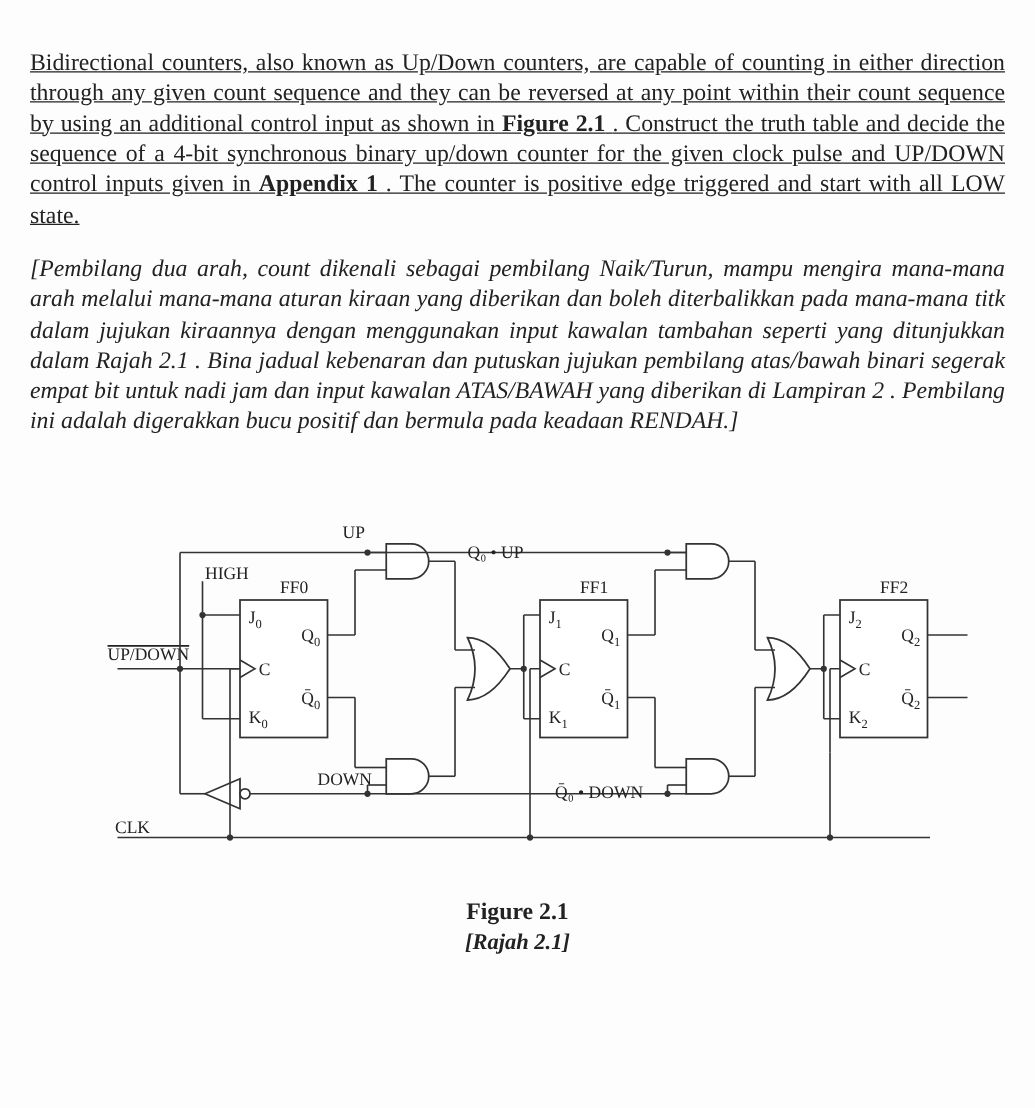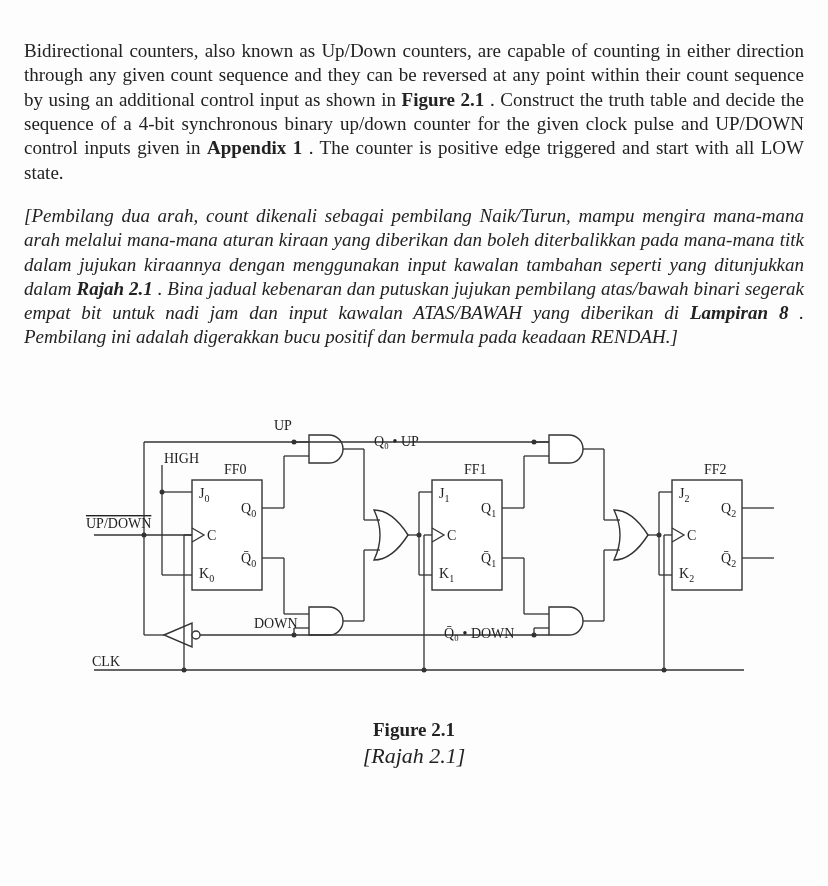--- a/index.html
+++ b/index.html
@@ -9,28 +9,29 @@
     font-size: 19px;
     line-height: 1.28;
     color: #222;
     background: #fdfdfd;
     width: 828px;
     box-sizing: border-box;
   }
   .para-en {
     text-align: justify;
     margin-bottom: 4px;
+    text-decoration: underline;
   }
   .para-ms {
     font-style: italic;
     text-align: justify;
     margin-bottom: 30px;
   }
   .bold { font-weight: bold; font-style: normal; }
-  .ibold { font-weight: bold; }
+  .ibold { font-weight: normal; }
 
   
   .diagram-wrap {
     margin-top: 60px;
     margin-left: 60px;
   }
   svg { display: block; }
   .wire { stroke: #333; stroke-width: 1.3; fill: none; }
   .box  { stroke: #333; stroke-width: 1.4; fill: #fff; }
   .gate { stroke: #333; stroke-width: 1.4; fill: #fff; }
@@ -38,38 +39,38 @@
   .lbl  { font: 14px "Times New Roman", serif; fill: #222; }
   .sub  { font-size: 10px; }
   .over { text-decoration: overline; }
 
   .caption {
     text-align: center;
     margin-top: 18px;
     margin-left: -60px;
   }
   .caption .t1 { font-weight: bold; font-size: 19px; }
-  .caption .t2 { font-style: italic; font-weight: normal; font-size: 22px; }
+  .caption .t2 { font-style: italic; font-weight: bold; font-size: 18px; }
 </style>
 </head>
 <body>
 
 <p class="para-en">
   <span>Bidirectional counters, also known as Up/Down counters, are capable of counting in either direction through any given count sequence and they can be reversed at any point within their count sequence by using an additional control input as shown in </span>
   <span class="bold">Figure 2.1</span>
   <span>. Construct the truth table and decide the sequence of a 4-bit synchronous binary up/down counter for the given clock pulse and UP/DOWN control inputs given in </span>
   <span class="bold">Appendix 1</span>
   <span>. The counter is positive edge triggered and start with all LOW state.</span>
 </p>
 
 <p class="para-ms">
   <span>[Pembilang dua arah, count dikenali sebagai pembilang Naik/Turun, mampu mengira mana-mana arah melalui mana-mana aturan kiraan yang diberikan dan boleh diterbalikkan pada mana-mana titk dalam jujukan kiraannya dengan menggunakan input kawalan tambahan seperti yang ditunjukkan dalam </span>
   <span class="ibold">Rajah 2.1</span>
   <span>. Bina jadual kebenaran dan putuskan jujukan pembilang atas/bawah binari segerak empat bit untuk nadi jam dan input kawalan ATAS/BAWAH yang diberikan di </span>
-  <span class="ibold">Lampiran 8</span>
+  <span class="ibold">Lampiran 2</span>
   <span>. Pembilang ini adalah digerakkan bucu positif dan bermula pada keadaan RENDAH.]</span>
 </p>
 
 <div class="diagram-wrap">
 <svg width="700" height="290" viewBox="0 0 700 290">
 
   <rect class="box" x="108" y="70" width="70" height="110"></rect>
   <text class="lbl" x="115" y="88"><tspan>J</tspan><tspan class="sub" dy="4">0</tspan></text>
   <text class="lbl" x="115" y="168"><tspan>K</tspan><tspan class="sub" dy="4">0</tspan></text>
   <text class="lbl" x="123" y="130">C</text>

